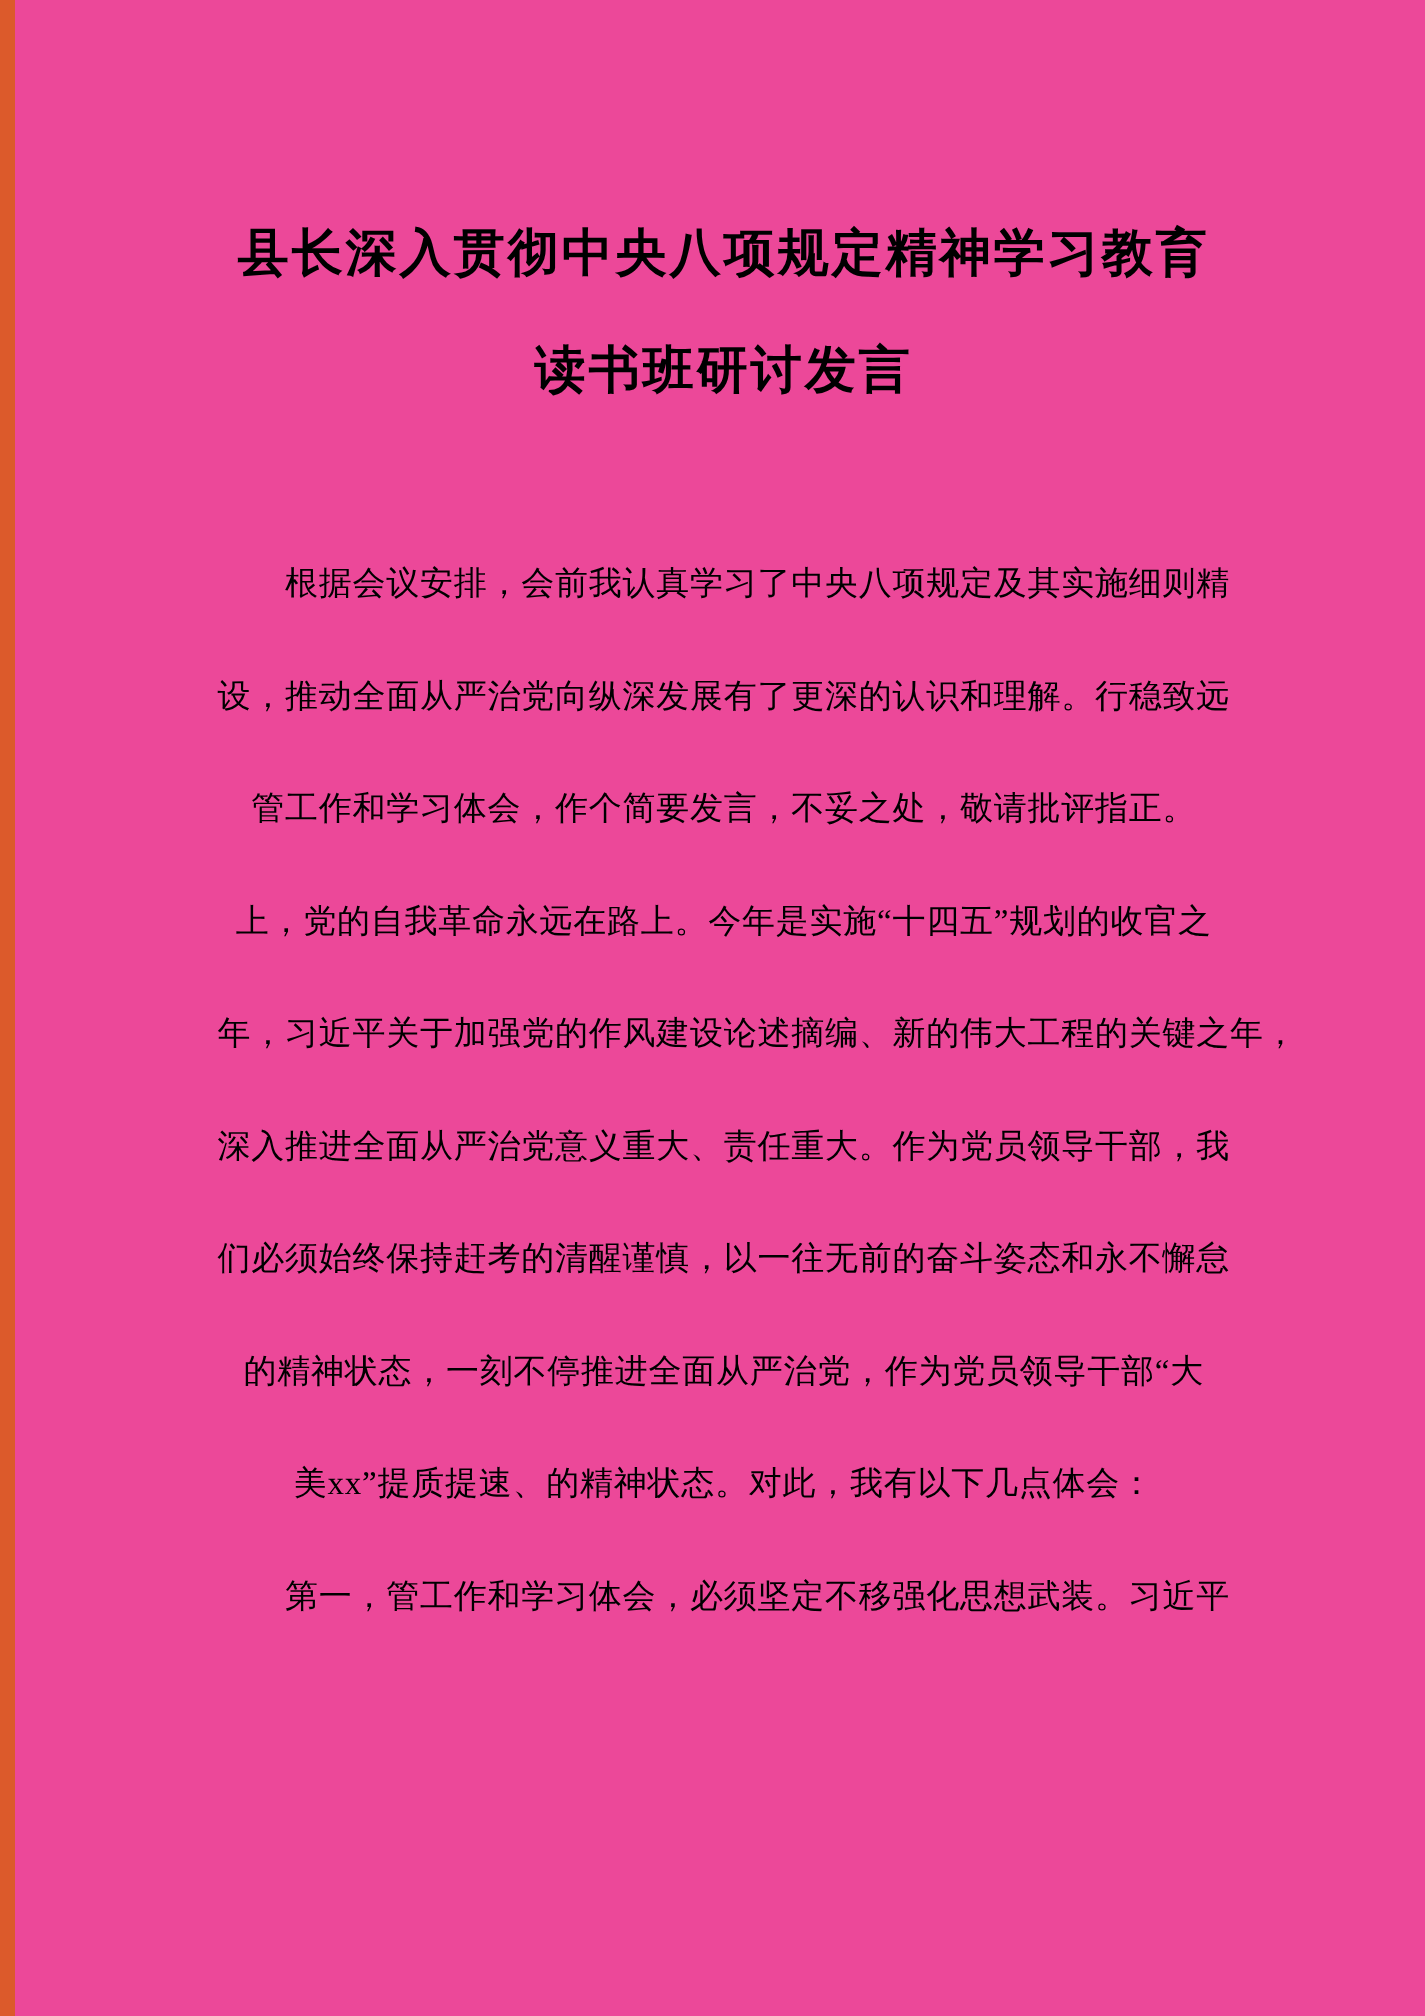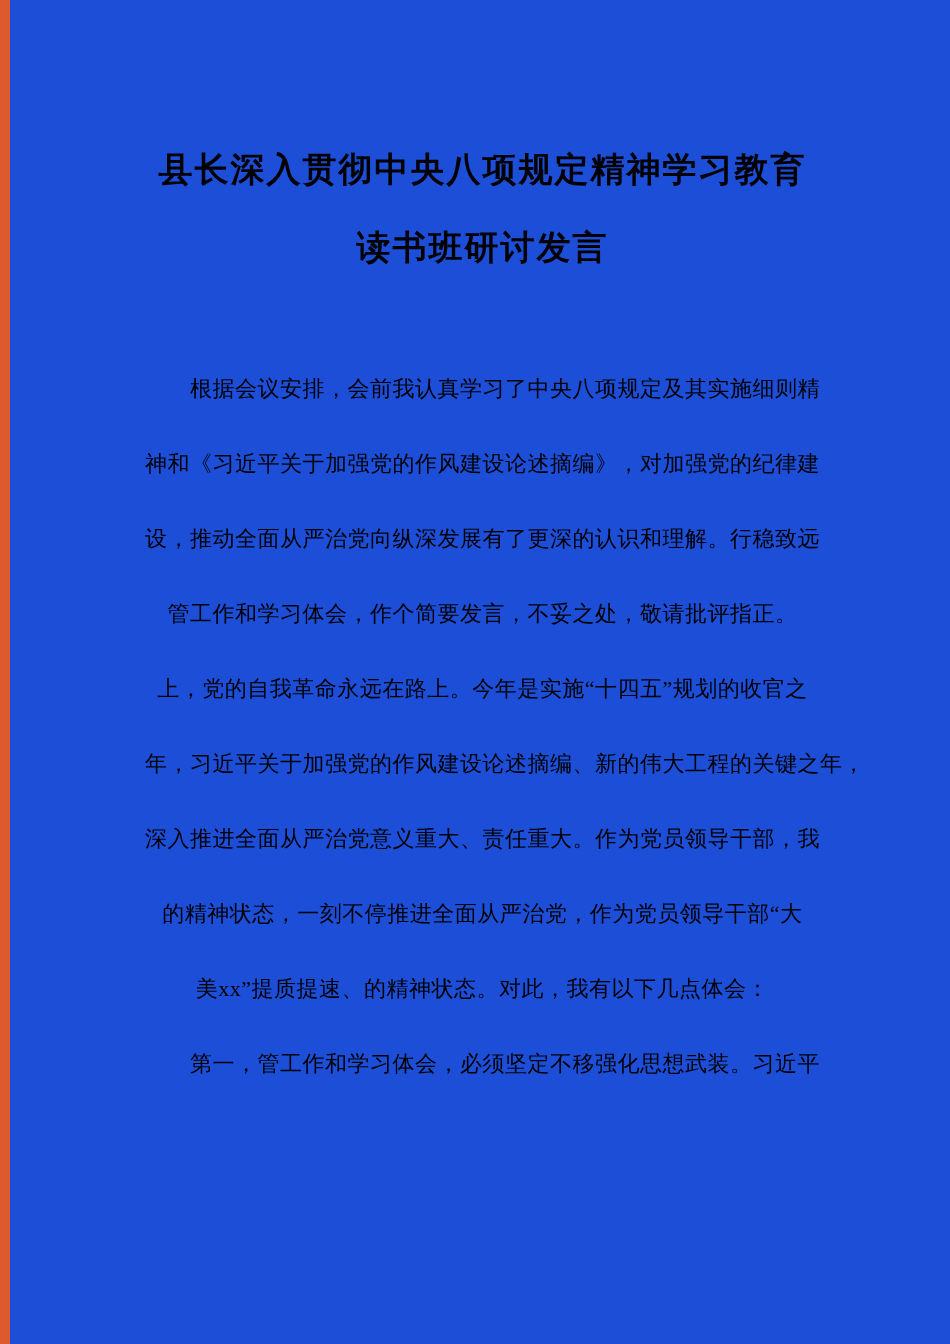--- a/index.html
+++ b/index.html
@@ -50,31 +50,31 @@
     white-space: nowrap;
     text-align: center;
   }
   .line.indent {
     padding-left: 45px;
   }
 </style>
 </head>
 <body>
 
-<div class="page" style="background: #1d4ed8; color: rgb(0, 0, 0);">
+<div class="page" style="background: #ec4899; color: rgb(0, 0, 0);">
   <div class="stripe" style="background: rgb(220, 90, 43);"></div>
   <h1 class="title">
     <div class="tline">县长深入贯彻中央八项规定精神学习教育</div>
     <div class="tline">读书班研讨发言</div>
   </h1>
   <div class="body-block" id="body-block">
       <div class="line indent">根据会议安排，会前我认真学习了中央八项规定及其实施细则精</div>
-      <div class="line">神和《习近平关于加强党的作风建设论述摘编》，对加强党的纪律建</div>
       <div class="line">设，推动全面从严治党向纵深发展有了更深的认识和理解。行稳致远</div>
       <div class="line">管工作和学习体会，作个简要发言，不妥之处，敬请批评指正。</div>
       <div class="line">上，党的自我革命永远在路上。今年是实施“十四五”规划的收官之</div>
       <div class="line">年，习近平关于加强党的作风建设论述摘编、新的伟大工程的关键之年，</div>
       <div class="line">深入推进全面从严治党意义重大、责任重大。作为党员领导干部，我</div>
+      <div class="line">们必须始终保持赶考的清醒谨慎，以一往无前的奋斗姿态和永不懈怠</div>
       <div class="line">的精神状态，一刻不停推进全面从严治党，作为党员领导干部“大</div>
       <div class="line">美xx”提质提速、的精神状态。对此，我有以下几点体会：</div>
       <div class="line indent">第一，管工作和学习体会，必须坚定不移强化思想武装。习近平</div>
     </div>
 </div>
 
 </body></html>

